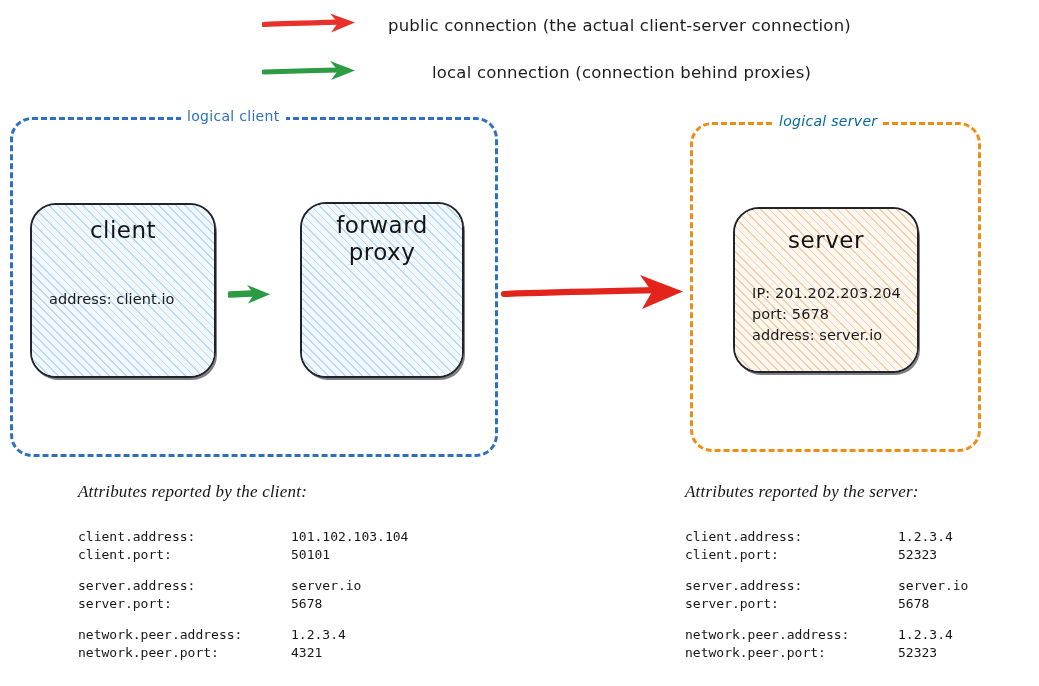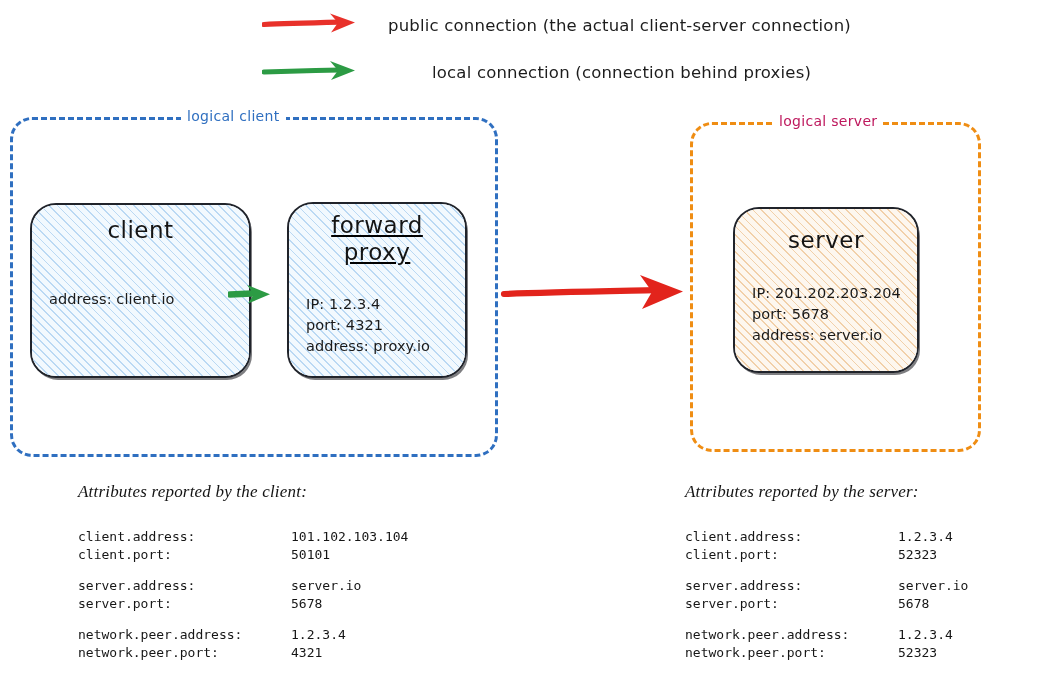--- a/index.html
+++ b/index.html
@@ -43,21 +43,21 @@
     position:absolute;
     top:-12px;
     font-family:"DejaVu Sans", sans-serif;
     font-size:14px;
     background:#fff;
     padding:0 6px;
     white-space:nowrap;
     letter-spacing:.3px;
   }
   #label-logical-client{left:168px;color:#2f6fc0;}
-  #label-logical-server{left:80px;color:#be185d;}
+  #label-logical-server{left:80px;color:#0369a1;font-style:italic;}
 
   
   .node{
     position:absolute;
     box-sizing:border-box;
     border:2.2px solid #20232a;
     border-radius:26px;
     overflow:hidden;
     box-shadow:2px 3px 0 -1px rgba(20,20,25,.55);
   }
@@ -100,25 +100,25 @@
   }
   .node-props{
     font-family:"DejaVu Sans", sans-serif;
     font-size:14.5px;
     color:#1a1a1a;
     line-height:1.45;
     letter-spacing:.1px;
   }
   .node-props div{white-space:nowrap;}
 
-  #node-client{left:30px;top:203px;width:221px;height:175px;}
+  #node-client{left:30px;top:203px;width:186px;height:175px;}
   #node-client .inner{padding:12px 0 0 0;}
   #node-client .node-props{position:absolute;left:17px;top:84px;}
 
-  #node-proxy{left:287px;top:202px;width:180px;height:176px;text-decoration:underline;}
+  #node-proxy{left:300px;top:202px;width:164px;height:176px;}
   #node-proxy .inner{padding:8px 0 0 0;}
   #node-proxy .node-props{position:absolute;left:17px;top:90px;}
 
   #node-server{left:733px;top:207px;width:186px;height:166px;}
   #node-server .inner{padding:18px 0 0 0;}
   #node-server .node-props{position:absolute;left:17px;top:74px;}
 
   
   .arrow{position:absolute;}
   #arrow-client-to-proxy{left:228px;top:281px;}
@@ -191,25 +191,20 @@
         <div>address: client.io</div>
       </div>
     </div>
   </div>
 
   <div class="node blue" id="node-proxy">
     <div class="hatch"></div>
     <div class="inner">
       <div class="node-title">forward
 proxy</div>
-      <div class="node-props">
-        <div>IP: 1.2.3.4</div>
-        <div>port: 4321</div>
-        <div>address: proxy.io</div>
-      </div>
     </div>
   </div>
 
   <div class="node orange" id="node-server">
     <div class="hatch"></div>
     <div class="inner">
       <div class="node-title">server</div>
       <div class="node-props">
         <div>IP: 201.202.203.204</div>
         <div>port: 5678</div>

